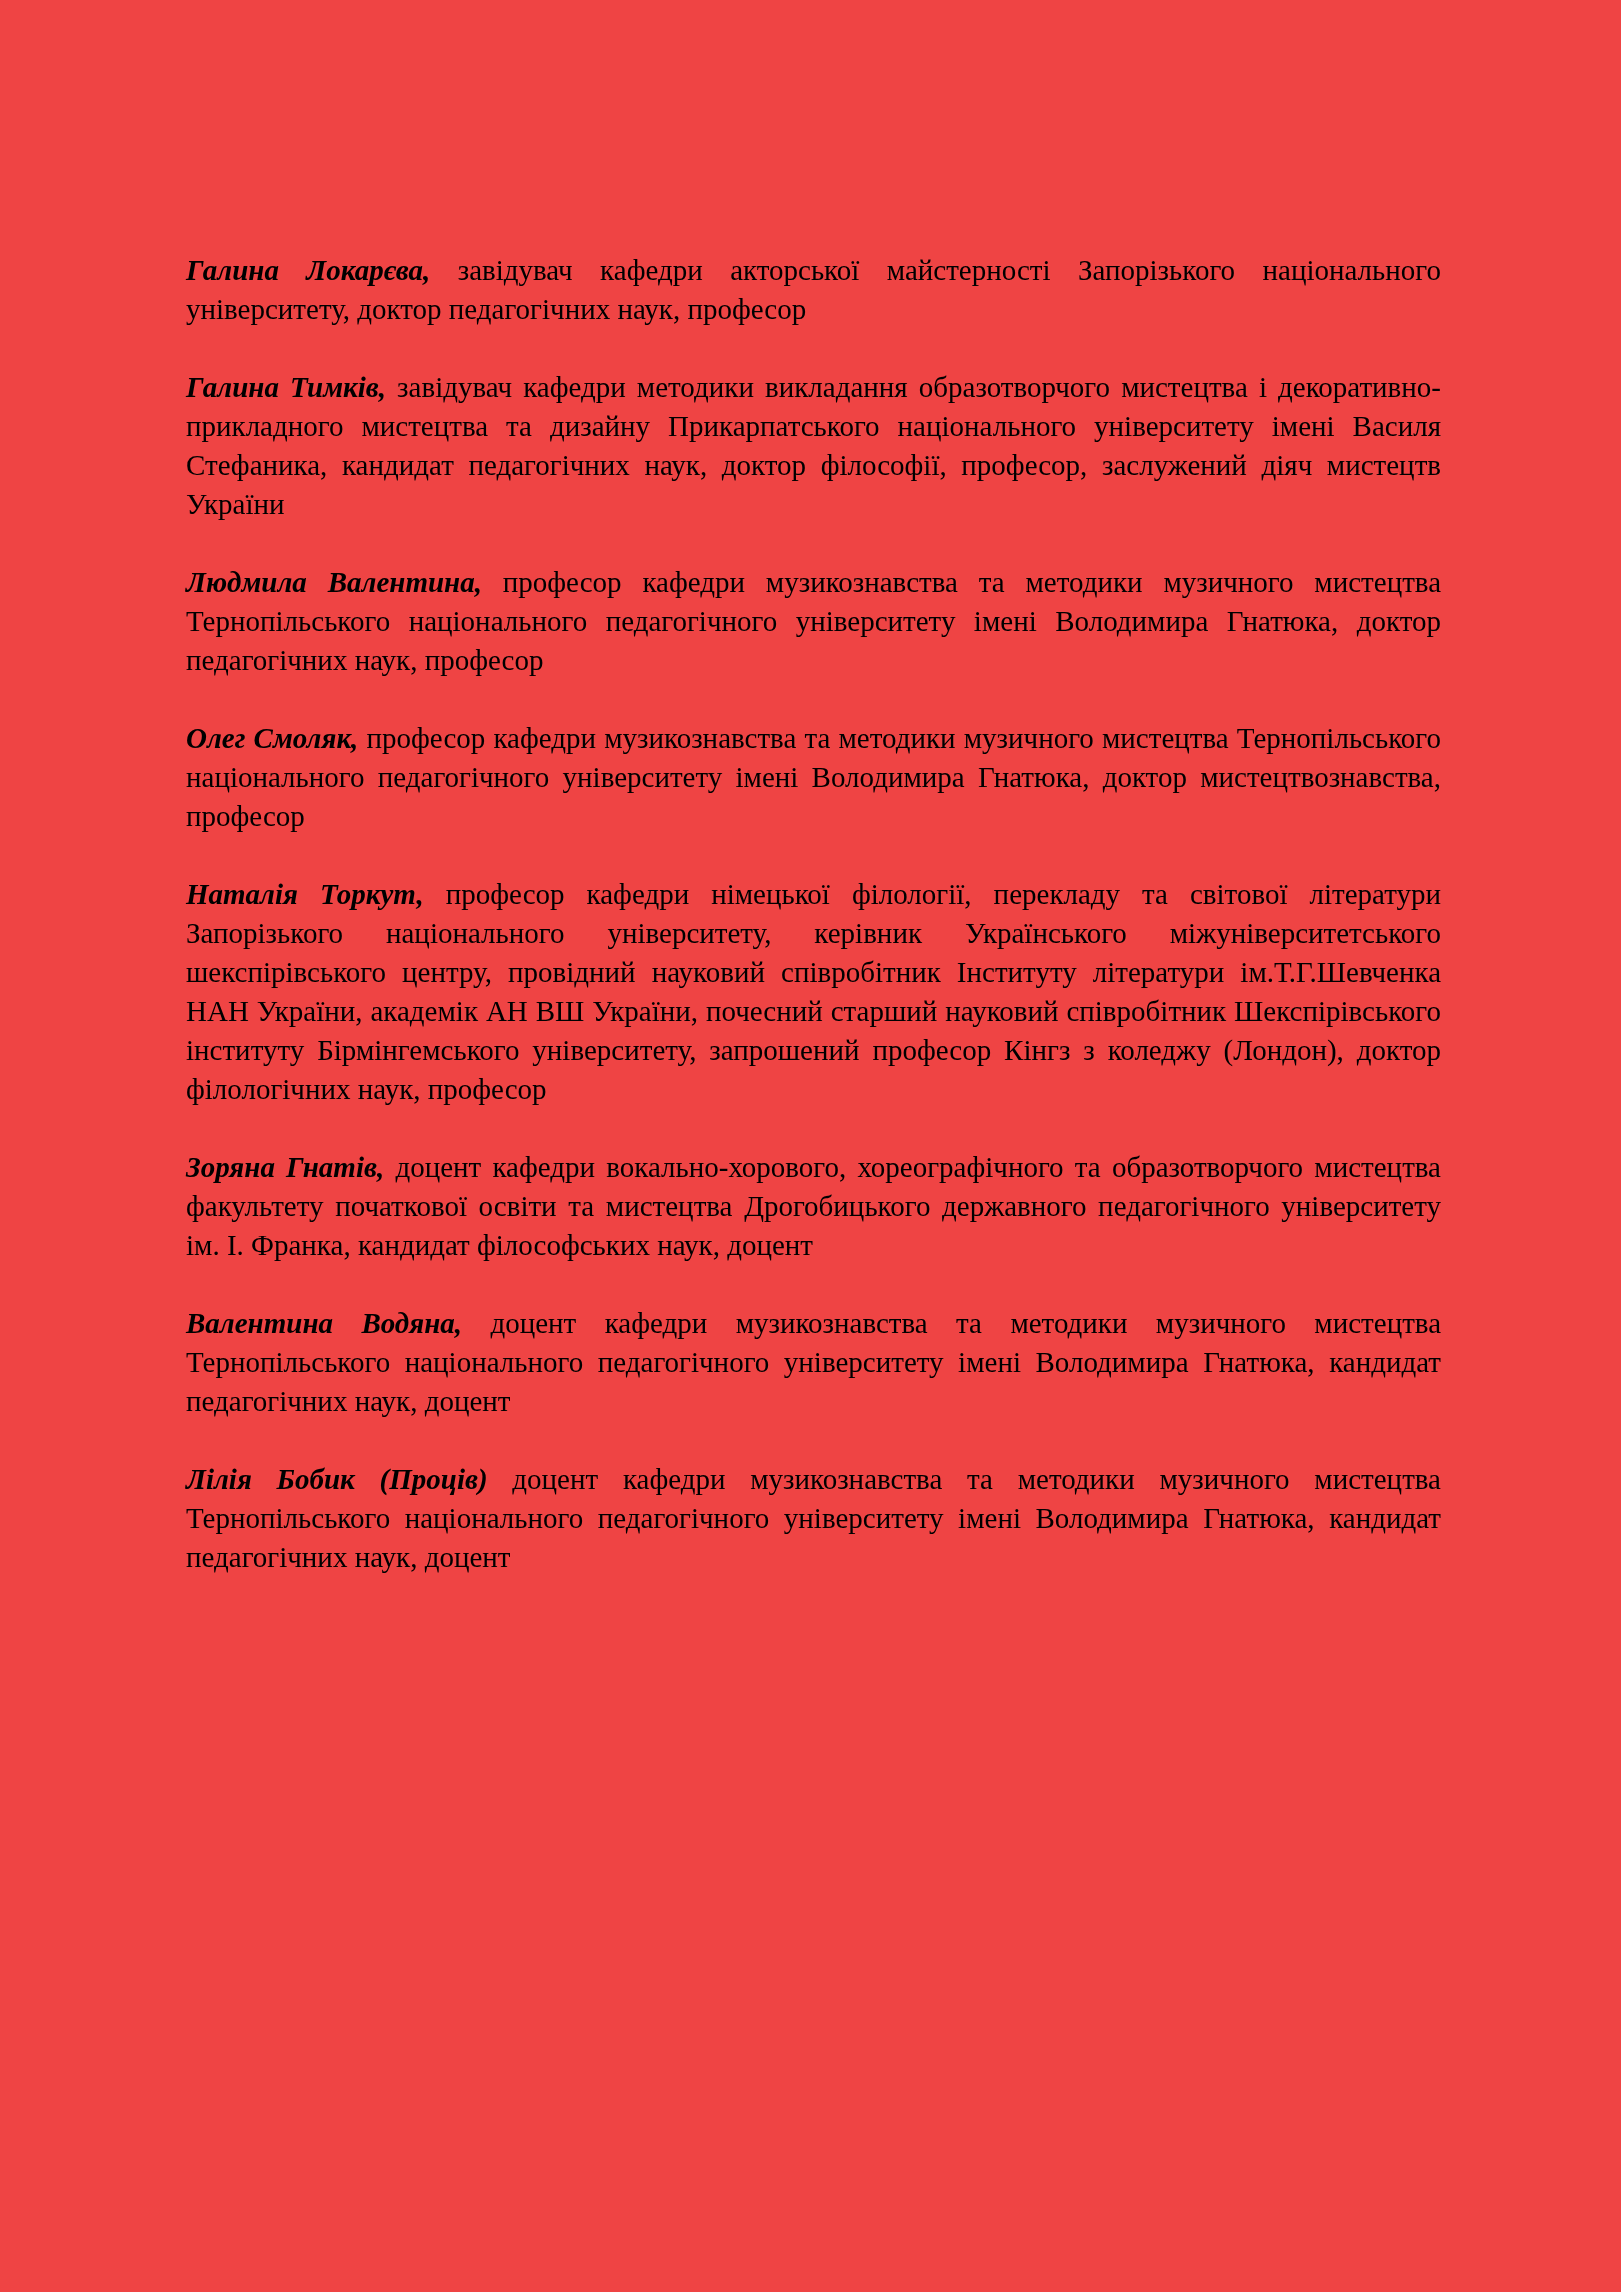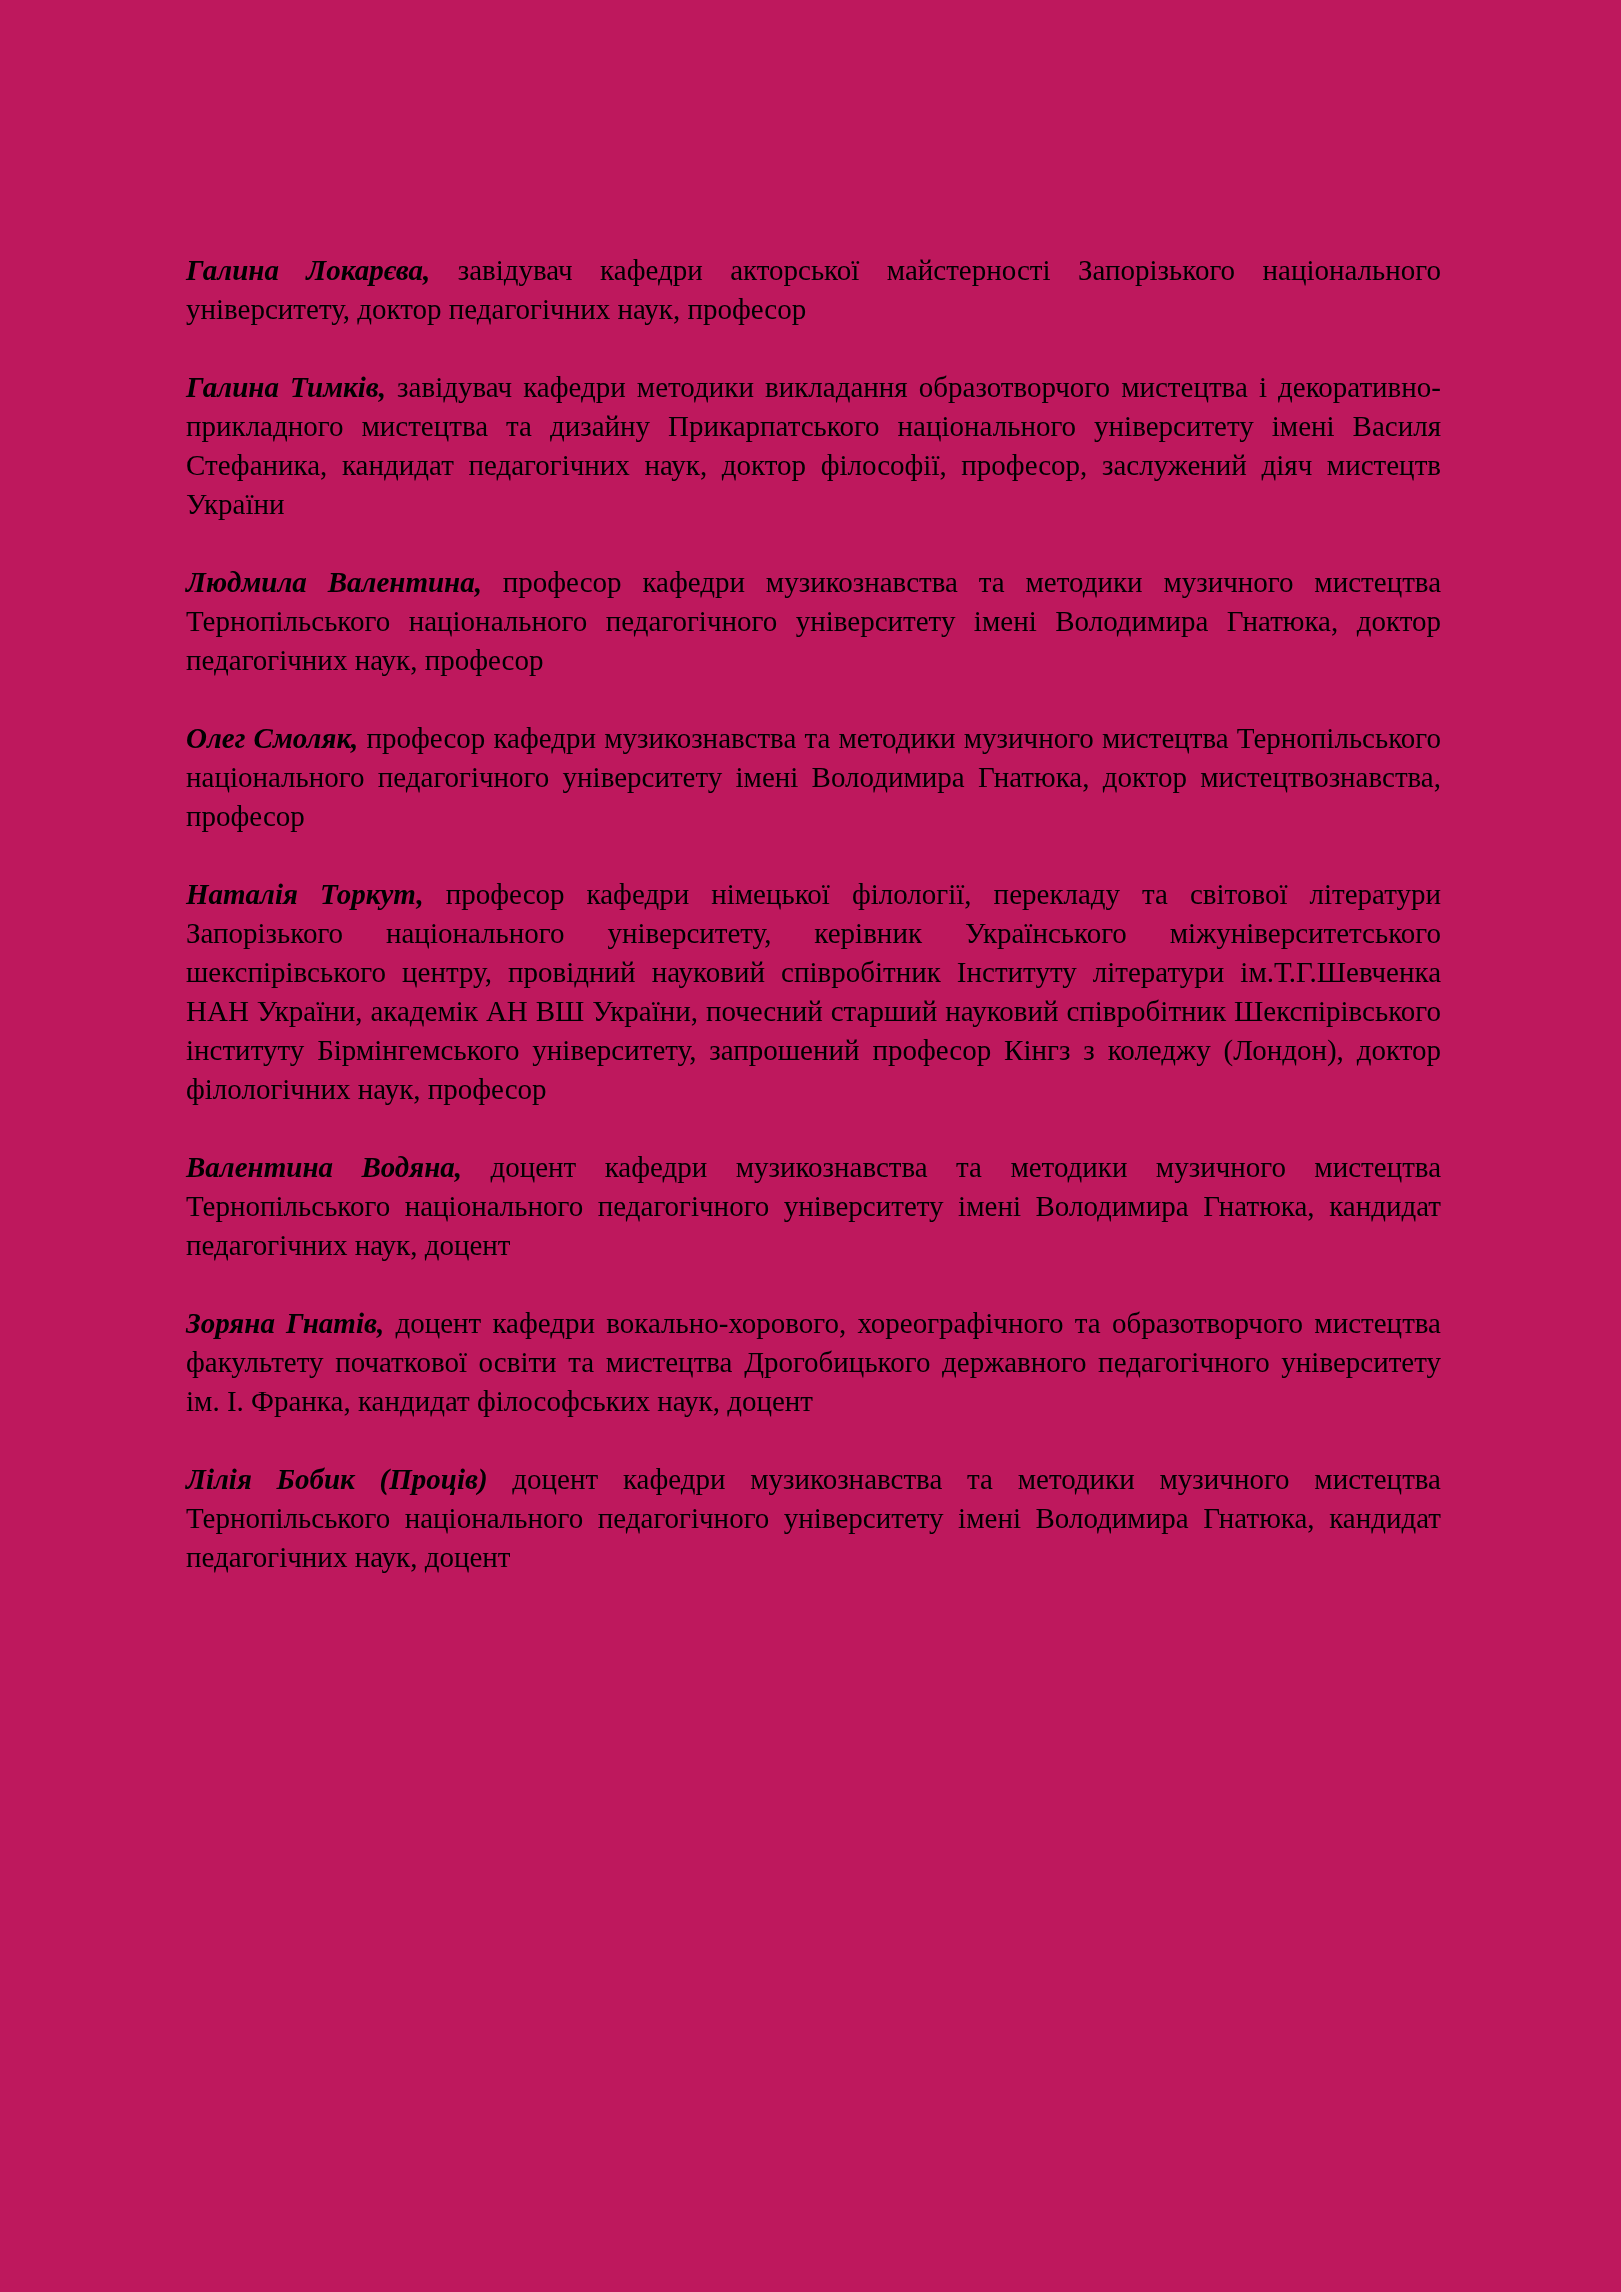--- a/index.html
+++ b/index.html
@@ -10,21 +10,21 @@
   body {
     width: 1621px;
     height: 2293px;
     overflow: hidden;
   }
   .page {
     box-sizing: border-box;
     width: 1621px;
     height: 2293px;
     padding: 251px 180px 0 186px;
-    background: #be185d;
+    background: #ef4444;
     color: #000000;
     font-family: "Liberation Serif", "DejaVu Serif", serif;
     font-size: 29px;
     line-height: 39px;
     text-align: justify;
   }
   .entry {
     margin: 0 0 39px 0;
     text-justify: inter-word;
   }
@@ -44,20 +44,20 @@
 
   <p class="entry"><span class="person-name">Галина Тимків,</span><span> завідувач кафедри методики викладання образотворчого мистецтва і декоративно-прикладного мистецтва та дизайну Прикарпатського національного університету імені Василя Стефаника, кандидат педагогічних наук, доктор філософії, професор, заслужений діяч мистецтв України</span></p>
 
   <p class="entry"><span class="person-name">Людмила Валентина,</span><span> професор кафедри музикознавства та методики музичного мистецтва Тернопільського національного педагогічного університету імені Володимира Гнатюка, доктор педагогічних наук, професор</span></p>
 
   <p class="entry"><span class="person-name">Олег Смоляк,</span><span> професор кафедри музикознавства та методики музичного мистецтва Тернопільського національного педагогічного університету імені Володимира Гнатюка, доктор мистецтвознавства, професор</span></p>
 
   <p class="entry"><span class="person-name">Наталія Торкут,</span><span> професор кафедри німецької філології, перекладу та світової літератури Запорізького національного університету, керівник Українського міжуніверситетського шекспірівського центру, провідний науковий співробітник Інституту літератури ім.Т.Г.Шевченка НАН України, академік АН ВШ України, почесний старший науковий співробітник Шекспірівського інституту Бірмінгемського університету, запрошений професор Кінгз з коледжу (Лондон), доктор філологічних наук, професор</span></p>
 
 
+  <p class="entry"><span class="person-name">Зоряна Гнатів,</span><span> доцент кафедри вокально-хорового, хореографічного та образотворчого мистецтва факультету початкової освіти та мистецтва Дрогобицького державного педагогічного університету ім. І. Франка, кандидат філософських наук, доцент</span></p>
+
   <p class="entry"><span class="person-name">Валентина Водяна,</span><span> доцент кафедри музикознавства та методики музичного мистецтва Тернопільського національного педагогічного університету імені Володимира Гнатюка, кандидат педагогічних наук, доцент</span></p>
-
-  <p class="entry"><span class="person-name">Зоряна Гнатів,</span><span> доцент кафедри вокально-хорового, хореографічного та образотворчого мистецтва факультету початкової освіти та мистецтва Дрогобицького державного педагогічного університету ім. І. Франка, кандидат філософських наук, доцент</span></p>
 
   <p class="entry"><span class="person-name">Лілія Бобик (Проців)</span><span> доцент кафедри музикознавства та методики музичного мистецтва Тернопільського національного педагогічного університету імені Володимира Гнатюка, кандидат педагогічних наук, доцент</span></p>
 
 </div>
 
 
 </body></html>

